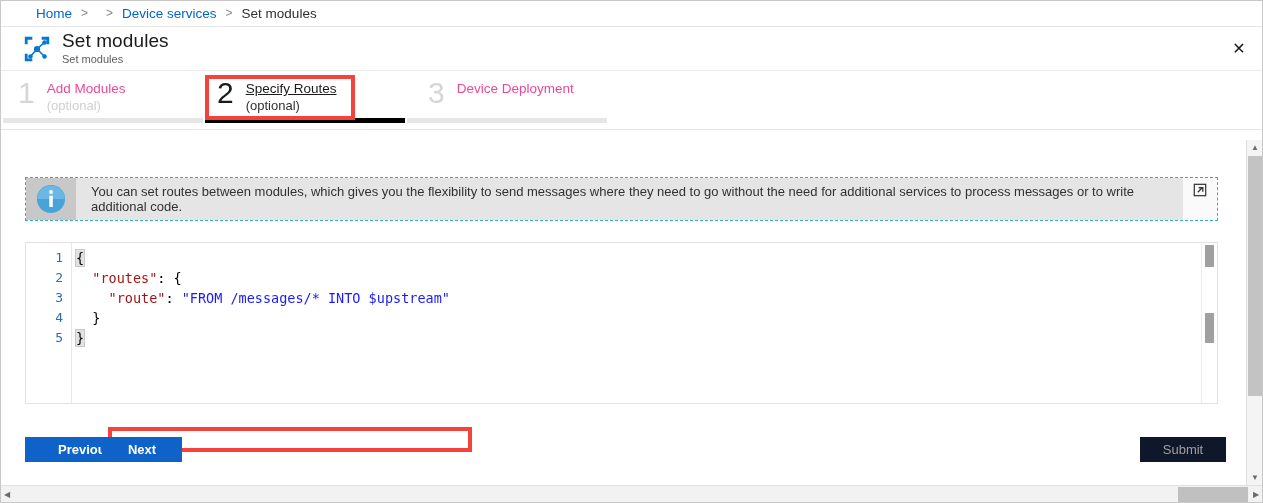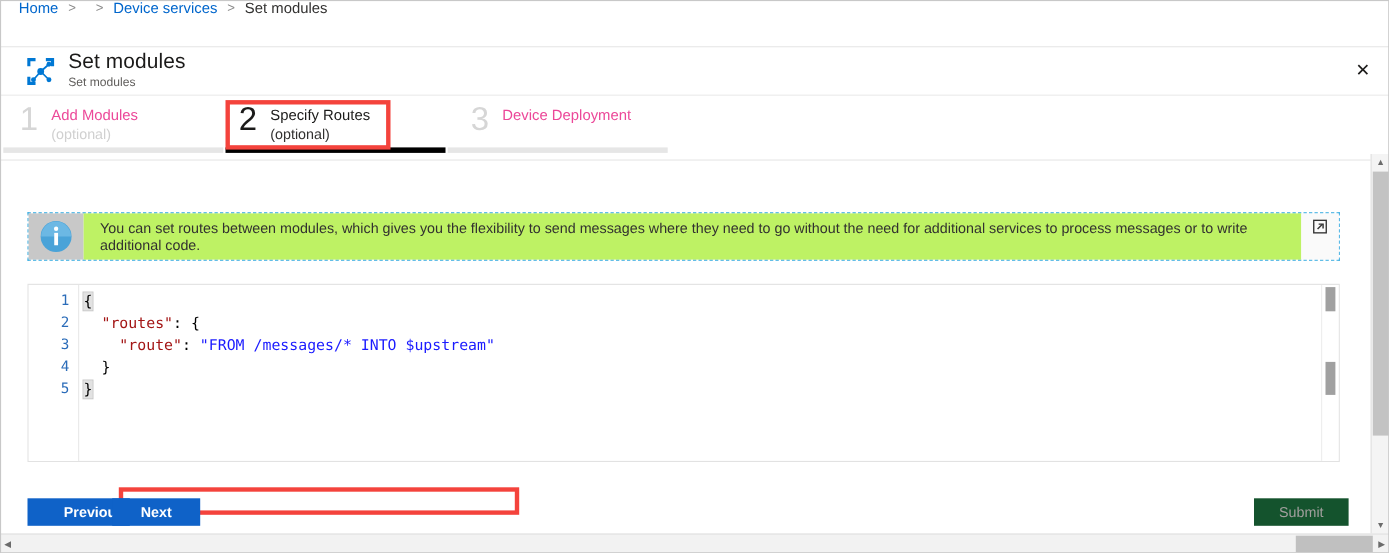--- a/index.html
+++ b/index.html
@@ -12,23 +12,24 @@
     height: 503px;
     overflow: hidden;
     font-family: "Liberation Sans", sans-serif;
     font-size: 13px;
     color: #323130;
     position: relative;
   }
 
   
   .breadcrumb-bar {
-    height: 43px;
-    display: flex;
-    padding-left: 17px;
+    height: 27px;
+    display: flex;
+    align-items: center;
+    padding-left: 36px;
     border-bottom: 1px solid #e6e6e6;
     box-sizing: border-box;
     background: #ffffff;
   }
   .crumb {
     font-size: 13.5px;
     color: #0066cc;
     white-space: nowrap;
   }
   .crumb.current {
@@ -127,21 +128,21 @@
   .step-label {
     font-size: 13.5px;
     color: #ec4899;
     display: block;
   }
   .step-opt {
     font-size: 13px;
     color: #d0d0d0;
     display: block;
   }
-  .step.active .step-label { color: #1b1a19; }
+  .step.active .step-label { color: #1b1a19; text-decoration: underline; }
   .step.active .step-opt { color: #323130; }
 
   .step-bars {
     display: flex;
     position: absolute;
     bottom: 6px;
     left: 0;
   }
   .bar { height: 5px; }
   .bar-1 { width: 200px; background: #e6e6e6; margin-left: 3px;}
@@ -192,21 +193,21 @@
     height: 30px;
     display: block;
   }
   .info-text {
     flex: 1;
     display: flex;
     align-items: center;
     padding-left: 15px;
     font-size: 13px;
     color: #323130;
-    background: #bef264;
+    background: #e5e5e5;
   }
   .info-ext {
     width: 34px;
     display: flex;
     align-items: flex-start;
     justify-content: center;
     padding-top: 5px;
     background: #fafafa;
     cursor: pointer;
   }
@@ -311,21 +312,21 @@
     padding: 0;
   }
   .btn-prev { left: 25px; width: 93px; padding-left: 28px; }
   .btn-next { left: 102px; width: 80px; }
   .btn-submit {
     position: absolute;
     top: 11px;
     right: 37px;
     width: 86px;
     height: 25px;
-    background: #14532d;
+    background: #0f172a;
     border: none;
     color: #a19f9d;
     font-size: 13px;
     cursor: default;
   }
 
   
   .page-vsb {
     position: absolute;
     right: 0;

